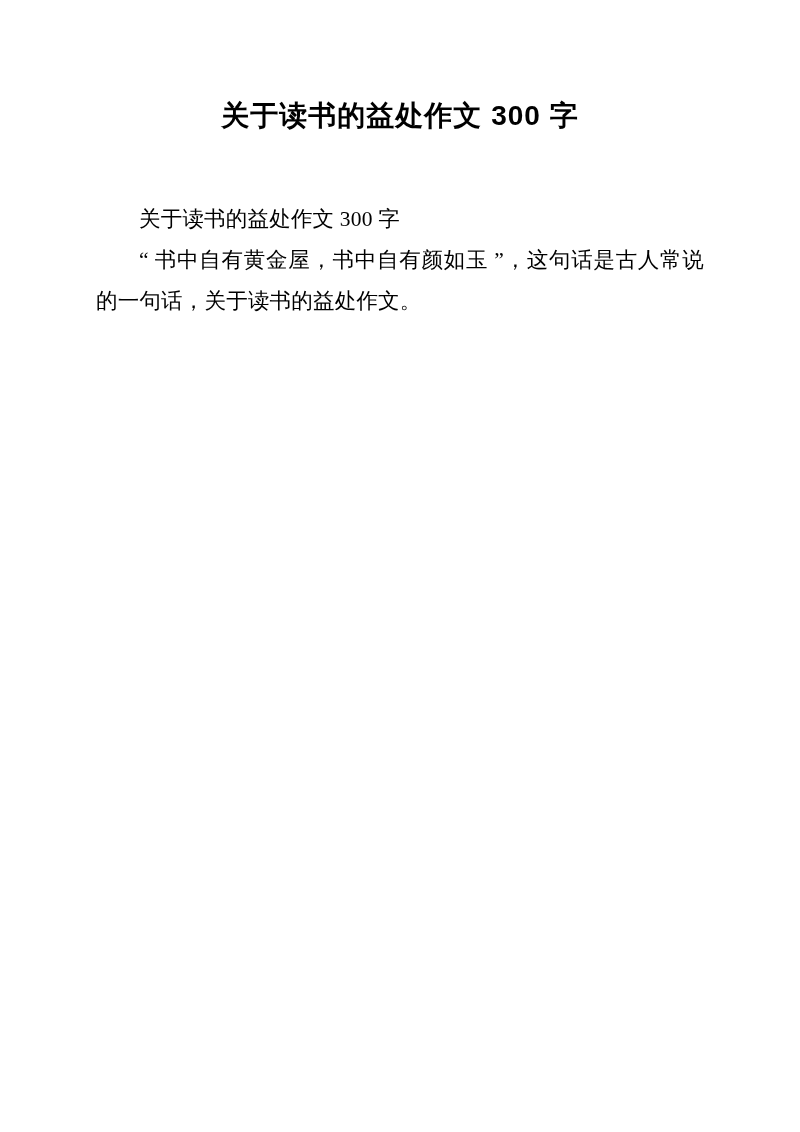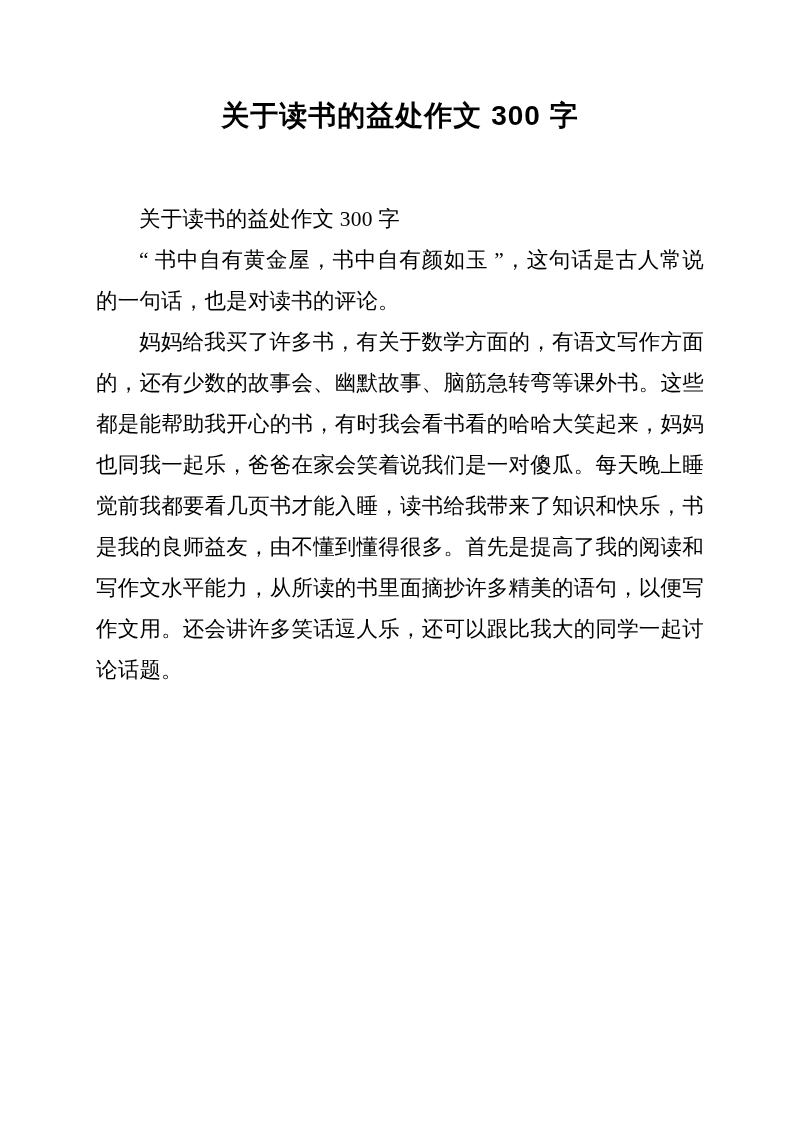--- a/index.html
+++ b/index.html
@@ -49,17 +49,16 @@
 </style>
 </head>
 <body>
 
 <div class="page">
 
   <h1 class="doc-title">关于读书的益处作文 300 字</h1>
 
   <div class="body-block">
     <p class="para">关于读书的益处作文 300 字</p>
-    <p class="para">“ 书中自有黄金屋，书中自有颜如玉 ”，这句话是古人常说的一句话，也是对读书的评论。</p>
-    <p class="para">妈妈给我买了许多书，有关于数学方面的，有语文写作方面的，还有少数的故事会、幽默故事、脑筋急转弯等课外书。这些都是能帮助我开心的书，有时我会看书看的哈哈大笑起来，妈妈也同我一起乐，爸爸在家会笑着说我们是一对傻瓜。每天晚上睡觉前我都要看几页书才能入睡，读书给我带来了知识和快乐，书是我的良师益友，由不懂到懂得很多。首先是提高了我的阅读和写作文水平能力，从所读的书里面摘抄许多精美的语句，以便写作文用。还会讲许多笑话逗人乐，还可以跟比我大的同学一起讨论话题。</p>
+    <p class="para">“ 书中自有黄金屋，书中自有颜如玉 ”，这句话是古人常说的一句话，关于读书的益处作文。</p>
   </div>
 
 </div>
 
 </body></html>

